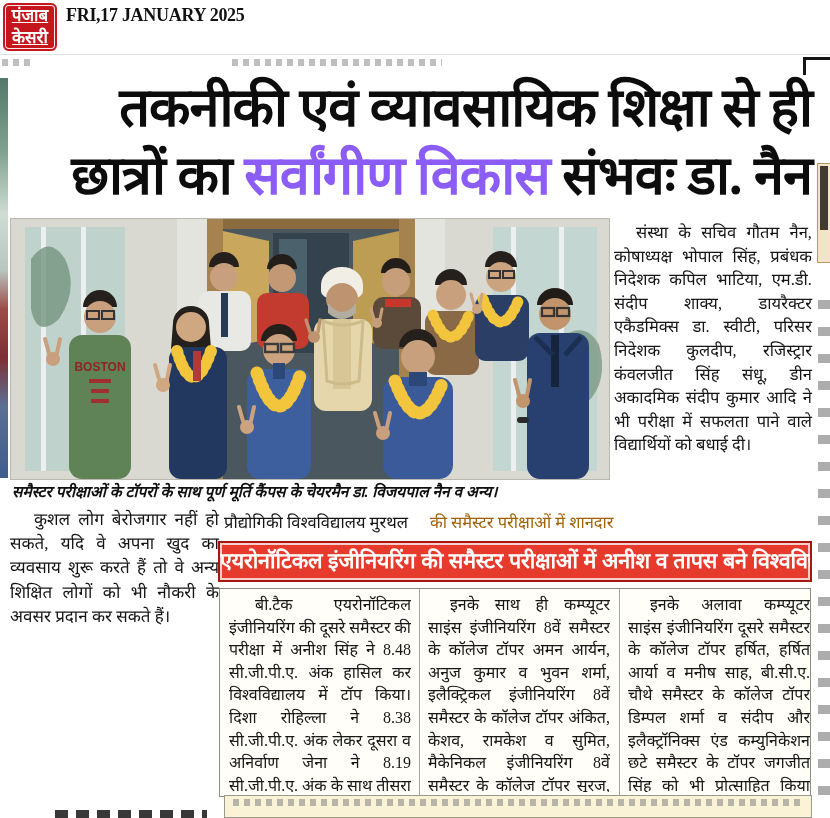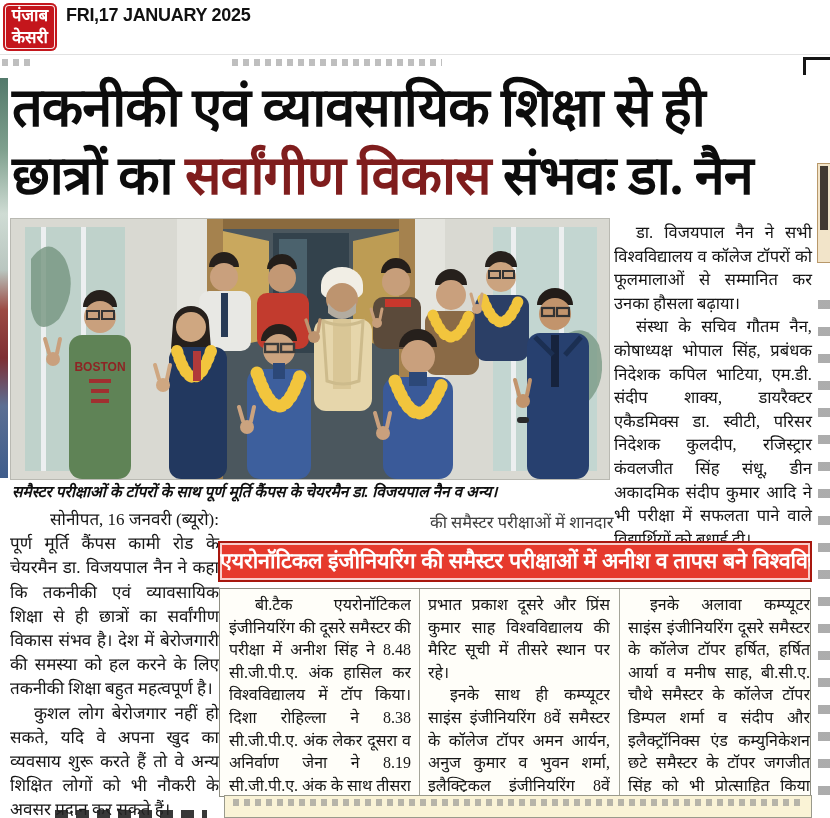--- a/index.html
+++ b/index.html
@@ -4,39 +4,39 @@
 <style>
   html,body{margin:0;padding:0;background:#fff;}
   .page{position:relative;width:830px;height:818px;background:#ffffff;overflow:hidden;
         font-family:"Liberation Serif","DejaVu Serif",serif;color:#1a1a1a;}
   .abs{position:absolute;}
 
   
   .logo{left:3px;top:3px;width:54px;height:48px;background:#c4161c;border-radius:6px;
         color:#fff;text-align:center;font-weight:bold;font-size:17px;line-height:22px;
         font-family:"Liberation Sans","DejaVu Sans",sans-serif;
-        box-shadow:inset 0 0 0 2px #c4161c, inset 0 0 0 3px rgba(255,255,255,.9);}
+        box-shadow:inset 0 0 0 2px #c4161c, inset 0 0 0 3px rgba(255,255,255,.9);text-decoration:underline;}
   .logo div{margin-top:0;}
   .logo .l1{padding-top:2px;}
-  .mast-date{left:66px;top:5px;font-family:Liberation Sans, sans-serif;
+  .mast-date{left:66px;top:5px;font-family:Liberation Serif, serif;
         font-weight:bold;font-size:18px;letter-spacing:-.3px;color:#111;}
   .mast-ed{left:66px;top:27px;font-family:"Liberation Sans","DejaVu Sans",sans-serif;
         font-weight:bold;font-size:18px;letter-spacing:-.3px;color:#111;}
 
   
   .torn{left:0;top:54px;width:830px;height:20px;border-top:1px solid #e2e2e2;background:#fff;}
   .noise{background:repeating-linear-gradient(90deg,#8a8a8a 0 6px,transparent 6px 11px);
          opacity:.55;height:7px;}
   .noise.dark{background:repeating-linear-gradient(90deg,#222 0 13px,transparent 13px 21px);opacity:.9;}
   .boxcorner{left:803px;top:57px;width:26px;height:15px;border-top:3px solid #151515;border-left:3px solid #151515;}
 
   
-  .headline{left:12px;top:74px;width:800px;text-align:left;font-weight:800;color:#0c0c0c;
+  .headline{left:12px;top:74px;width:800px;text-align:right;font-weight:800;color:#0c0c0c;
             font-size:54px;line-height:68px;letter-spacing:-1px;white-space:nowrap;}
-  .headline .red{color:#7f1d1d;}
+  .headline .red{color:#8b5cf6;}
 
   
   .lsliver{left:0;top:78px;width:8px;height:400px;
      background:linear-gradient(180deg,#53796b 0%,#7fa08e 18%,#cfdcd4 34%,#b9c6c0 48%,
         #9c4a44 58%,#7e2f34 70%,#5c6f94 82%,#3f5d8c 100%);}
   .rtanbox{left:817px;top:163px;width:12px;height:98px;background:#f2e4c9;border:1px solid #b8986a;}
   .rtanbox .inner{position:absolute;left:2px;top:2px;right:2px;height:64px;background:#423a32;}
   .rfrag{left:818px;top:300px;width:12px;height:510px;
      background:repeating-linear-gradient(180deg,#5a5a5a 0 9px,transparent 9px 27px);opacity:.5;}
 
@@ -48,21 +48,21 @@
   
   .col{ text-align:justify; }
   .leftcol{left:10px;top:508px;width:209px;font-size:17px;line-height:24.2px;color:#151515;}
   .leftcol p{margin:0;}
   .leftcol p.ind{text-indent:24px;}
   .leftcol p.first{text-indent:40px;}
   .rightcol{left:614px;top:221px;width:198px;font-size:16.5px;line-height:23.6px;color:#151515;}
   .rightcol p{margin:0;}
   .rightcol p.ind{text-indent:22px;}
   .midfrag1{left:224px;top:510px;width:198px;font-size:16.5px;color:#151515;text-align:justify;}
-  .midfrag2{left:430px;top:510px;width:198px;font-size:16.5px;color:#404040;text-align:justify;}
+  .midfrag2{left:430px;top:510px;width:198px;font-size:16.5px;color:#a16207;text-align:justify;}
 
   
   .banner{left:218px;top:541px;width:594px;height:41px;background:#e63a2d;
      border:2px solid #a8170e;box-sizing:border-box;box-shadow:inset 0 0 0 2px rgba(255,255,255,.75);
      color:#ffffff;font-family:"Liberation Sans","DejaVu Sans",sans-serif;font-weight:bold;
      font-size:21.5px;line-height:37px;text-align:center;white-space:nowrap;overflow:hidden;letter-spacing:-.2px;}
 
   
   .botbox{left:219px;top:588px;width:592px;height:209px;background:#fffef9;
      border:1px solid #8d8d82;box-sizing:border-box;}
@@ -242,40 +242,38 @@
         <rect x="540" y="116" width="8" height="52" fill="#16233d"></rect>
         <path d="M524 118 l18 18 M570 118 l-16 18" stroke="#1b2f52" stroke-width="5"></path>
         <circle cx="512" cy="182" r="7" fill="#c2946c"></circle>
         <path d="M508 176 l-4 -15 M516 176 l3 -15" stroke="#c2946c" stroke-width="4" stroke-linecap="round"></path>
         <rect x="506" y="198" width="12" height="6" rx="3" fill="#2a2a2a"></rect>
       </g>
     </svg>
   </div>
 
   <div class="abs col leftcol">
-    <p class="first">सोनीपत, 16 जनवरी (ब्यूरो): पूर्ण मूर्ति कैंपस कामी रोड के चेयरमैन डा. विजयपाल नैन ने कहा कि तकनीकी एवं व्यावसायिक शिक्षा से ही छात्रों का सर्वांगीण विकास संभव है। देश में बेरोजगारी की समस्या को हल करने के लिए तकनीकी शिक्षा बहुत महत्वपूर्ण है।</p>
     <p class="ind">कुशल लोग बेरोजगार नहीं हो सकते, यदि वे अपना खुद का व्यवसाय शुरू करते हैं तो वे अन्य शिक्षित लोगों को भी नौकरी के अवसर प्रदान कर सकते हैं।</p>
 
   </div>
+  <div class="abs midfrag1">प्रौद्योगिकी विश्वविद्यालय मुरथल</div>
   <div class="abs midfrag2">की समैस्टर परीक्षाओं में शानदार</div>
   <div class="abs col rightcol">
-    <p class="ind">डा. विजयपाल नैन ने सभी विश्वविद्यालय व कॉलेज टॉपरों को फूलमालाओं से सम्मानित कर उनका हौसला बढ़ाया।</p>
     <p class="ind">संस्था के सचिव गौतम नैन, कोषाध्यक्ष भोपाल सिंह, प्रबंधक निदेशक कपिल भाटिया, एम.डी. संदीप शाक्य, डायरैक्टर एकैडमिक्स डा. स्वीटी, परिसर निदेशक कुलदीप, रजिस्ट्रार कंवलजीत सिंह संधू, डीन अकादमिक संदीप कुमार आदि ने भी परीक्षा में सफलता पाने वाले विद्यार्थियों को बधाई दी।</p>
   </div>
 
   <div class="abs banner">एयरोनॉटिकल इंजीनियरिंग की समैस्टर परीक्षाओं में अनीश व तापस बने विश्वविद्यालय टॉपर</div>
 
   <div class="abs botbox">
     <div class="div1"></div>
     <div class="div2"></div>
     <div class="bcol bcol1">
       <p class="leadwrap"><span class="lead">बी.टैक</span><span> एयरोनॉटिकल इंजीनियरिंग की दूसरे समैस्टर की परीक्षा में अनीश सिंह ने 8.48 सी.जी.पी.ए. अंक हासिल कर विश्वविद्यालय में टॉप किया। दिशा रोहिल्ला ने 8.38 सी.जी.पी.ए. अंक लेकर दूसरा व अनिर्वाण जेना ने 8.19 सी.जी.पी.ए. अंक के साथ तीसरा स्थान पाया। जबकि चौथे समैस्टर में तापस गंगवार 8.35 सी.जी.पी.ए. अंक लेकर विश्वविद्यालय टॉपर बना।</span></p>
     </div>
     <div class="bcol bcol2">
-      <p>प्रभात प्रकाश दूसरे और प्रिंस कुमार साह विश्वविद्यालय की मैरिट सूची में तीसरे स्थान पर रहे।</p>
       <p class="ind">इनके साथ ही कम्प्यूटर साइंस इंजीनियरिंग 8वें समैस्टर के कॉलेज टॉपर अमन आर्यन, अनुज कुमार व भुवन शर्मा, इलैक्ट्रिकल इंजीनियरिंग 8वें समैस्टर के कॉलेज टॉपर अंकित, केशव, रामकेश व सुमित, मैकेनिकल इंजीनियरिंग 8वें समैस्टर के कॉलेज टॉपर सूरज, सिविल इंजीनियरिंग 8वें</p>
     </div>
     <div class="bcol bcol3">
       <p class="ind">इनके अलावा कम्प्यूटर साइंस इंजीनियरिंग दूसरे समैस्टर के कॉलेज टॉपर हर्षित, हर्षित आर्या व मनीष साह, बी.सी.ए. चौथे समैस्टर के कॉलेज टॉपर डिम्पल शर्मा व संदीप और इलैक्ट्रॉनिक्स एंड कम्युनिकेशन छटे समैस्टर के टॉपर जगजीत सिंह को भी प्रोत्साहित किया गया।</p>
     </div>
   </div>
 
   <div class="abs creambox">
     <div class="noise"></div>
   </div>

